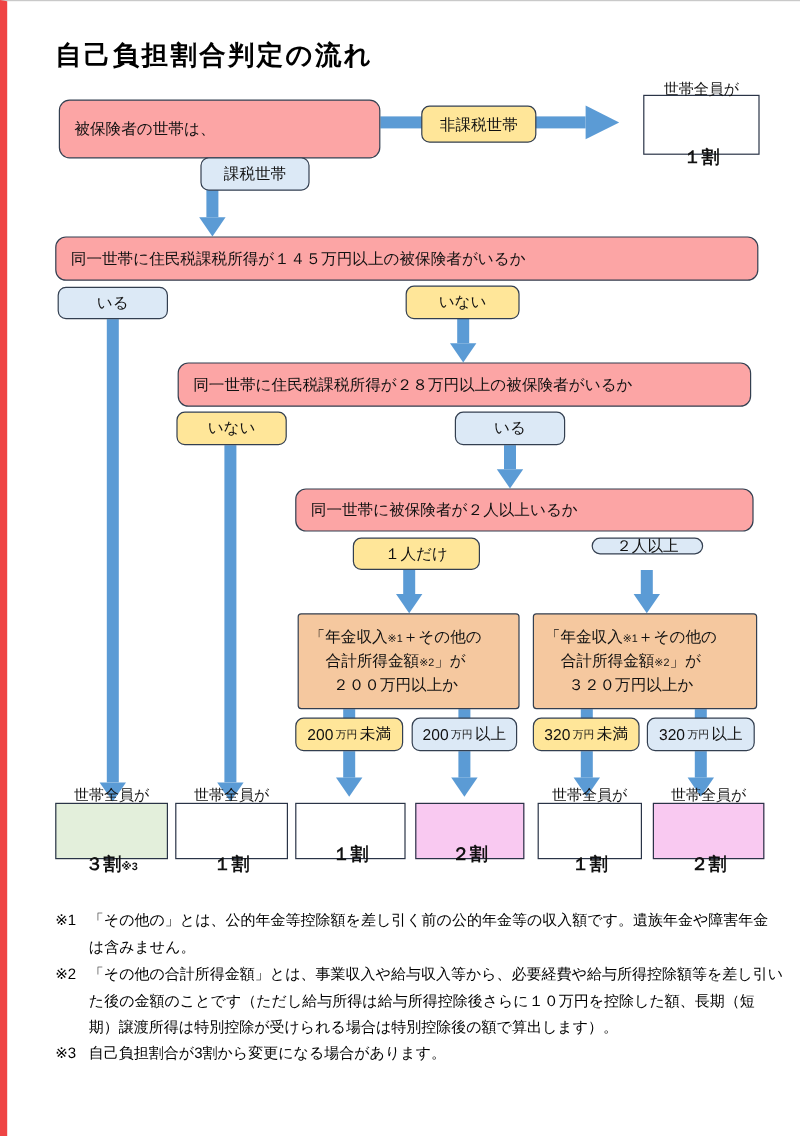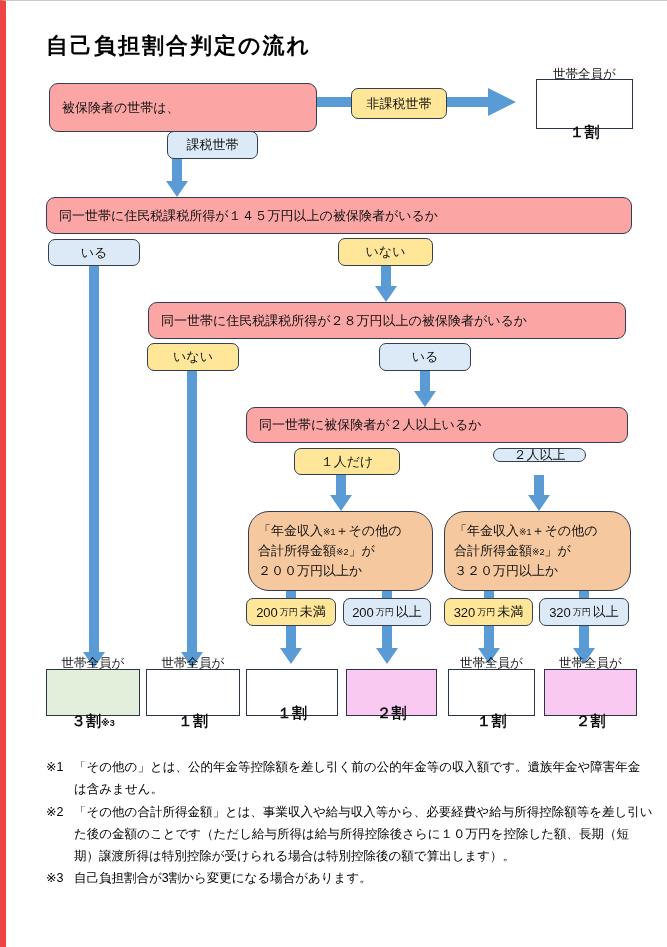--- a/index.html
+++ b/index.html
@@ -13,21 +13,21 @@
     position:absolute; left:40px; top:30px;
     font-size:22px; font-weight:bold; letter-spacing:2px; color:#000;
   }
   .box {
     position:absolute; box-sizing:border-box;
     border:1.5px solid #333F50;
     display:flex; align-items:center; justify-content:center;
     font-size:13px; text-align:center; color:#111;
   }
   .q   { background:#fca5a5; border-radius:9px; justify-content:flex-start; text-align:right; padding:3px 12px; }
-  .pension { background:#F5C89F; border-radius:21px; justify-content:flex-start; text-align:left; padding:5px 9px; line-height:1.55; }
+  .pension { background:#F5C89F; border-radius:3px; justify-content:flex-start; text-align:center; padding:5px 9px; line-height:1.55; }
   .lbl { border-radius:7px; font-weight:500; }
   .yes { background:#DCE9F6; }
   .no  { background:#FFE699; }
   .res { background:#ffffff; border-color:#2A3447; flex-direction:column; line-height:1.3; padding:2px 0; }
   .res .l1 { font-size:12.5px; font-weight:500; }
   .res .l2 { font-size:15px; font-weight:bold;margin-top:40px; }
   .green { background:#E3EFDB; }
   .pink  { background:#F9C9F1; }
   .ref  { font-size:9px; }
   .unit { font-size:9px; margin:0 2px; }

